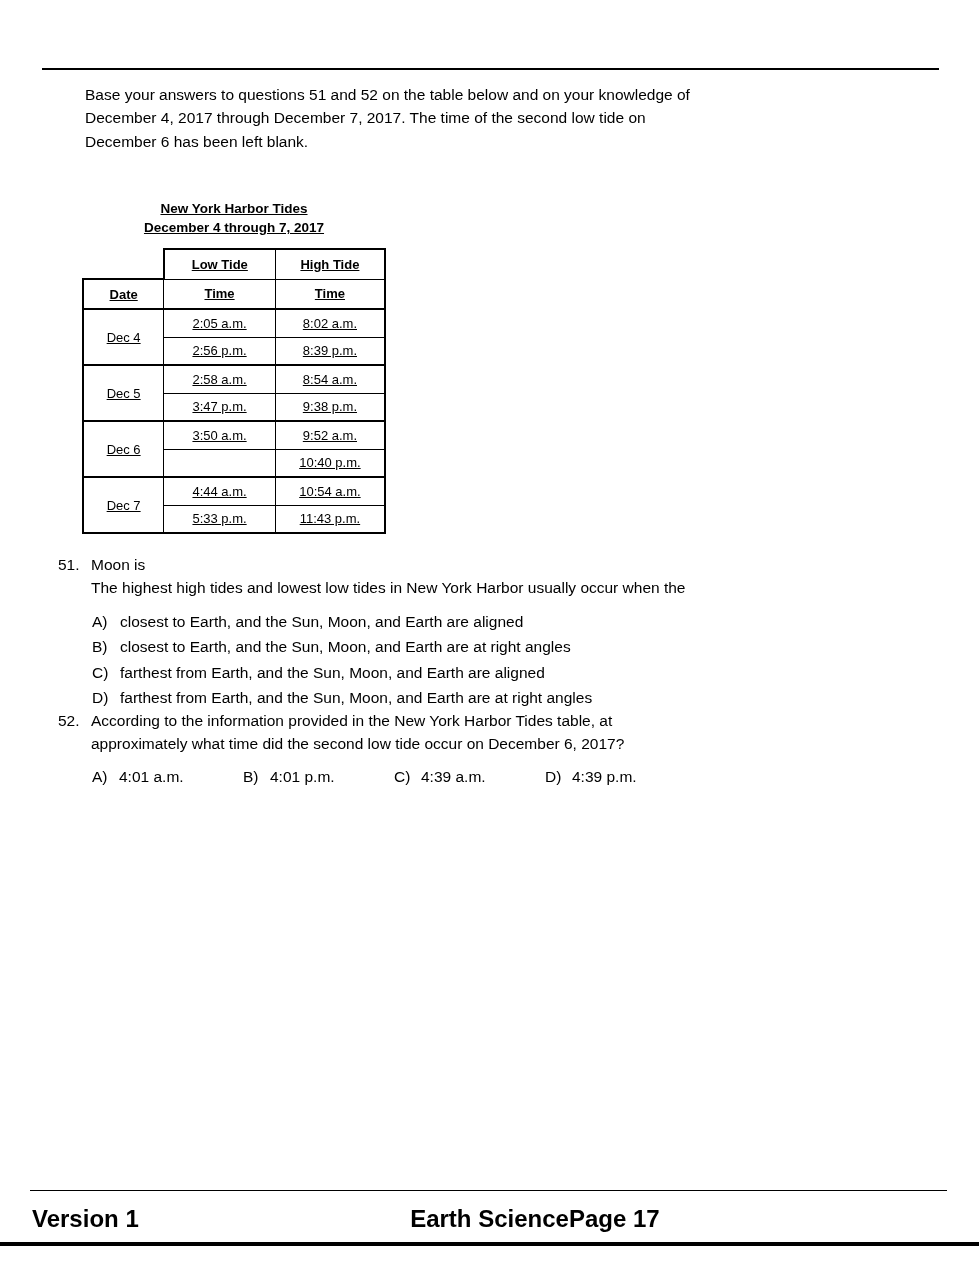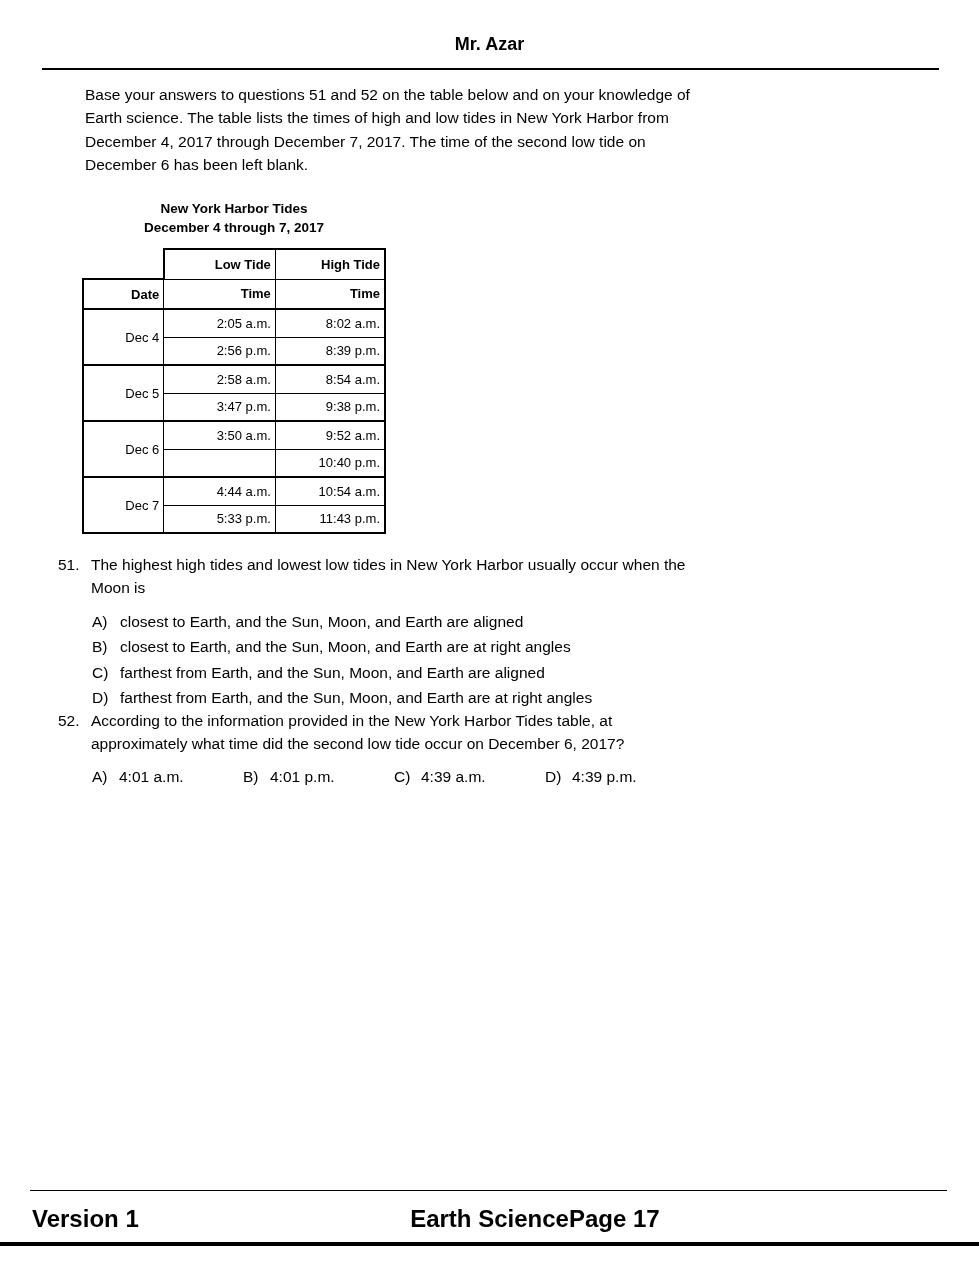--- a/index.html
+++ b/index.html
@@ -22,27 +22,27 @@
     background: #000;
   }
 
   
   .intro {
     position: absolute; top: 83px; left: 85px;
     font-size: 15.5px; line-height: 23.3px;
   }
 
   
-  .table-block { position: absolute; top: 199px; left: 82px; width: 304px; }
+  .table-block { position: absolute; top: 199px; left: 82px; width: 304px; text-decoration: underline; }
   .table-title {
     text-align: center; font-weight: bold; font-size: 13.5px; line-height: 19px;
   }
   table.tides { border-collapse: collapse; margin-top: 11px; font-size: 13px; }
   .tides th, .tides td {
-    border: 1px solid #000; text-align: right; vertical-align: middle;
+    border: 1px solid #000; text-align: center; vertical-align: middle;
     font-weight: normal; padding: 4px;
   }
   .tides th { font-weight: bold; }
   .tides .blank { border: none; }
   .tides tr.group-hdr th, .tides tr.col-hdr th { height: 30px; }
   .tides td { height: 28px; }
   .bt2 { border-top-width: 2px !important; }
   .bl2 { border-left-width: 2px !important; }
   .br2 { border-right-width: 2px !important; }
   .bb2 { border-bottom-width: 2px !important; }
@@ -75,26 +75,24 @@
   .footer-line-thick {
     position: absolute; top: 1242px; left: 0; width: 979px; height: 4px;
     background: #000;
   }
 </style>
 </head>
 <body>
 
 <div class="page">
 
-  <div class="header-title">Mr. Azar</div>
   <div class="header-rule"></div>
 
   <div class="intro">
     <div>Base your answers to questions 51 and 52 on the table below and on your knowledge of</div>
-    <div>Earth science. The table lists the times of high and low tides in New York Harbor from</div>
     <div>December 4, 2017 through December 7, 2017. The time of the second low tide on</div>
     <div>December 6 has been left blank.</div>
   </div>
 
   <div class="table-block">
     <div class="table-title">
       <div>New York Harbor Tides</div>
       <div>December 4 through 7, 2017</div>
     </div>
     <table class="tides">
@@ -155,22 +153,22 @@
         <td class="br2 bb2">11:43 p.m.</td>
       </tr>
     </tbody>
       </table>
   </div>
 
   <div class="question" id="q51">
     <div class="q-row">
       <span class="q-num">51.</span>
       <div class="q-text">
+        <div>Moon is</div>
         <div>The highest high tides and lowest low tides in New York Harbor usually occur when the</div>
-        <div>Moon is</div>
       </div>
     </div>
     <div class="choices">
       <div class="choice">
         <span class="c-label">A)</span>
         <span class="c-text">closest to Earth, and the Sun, Moon, and Earth are aligned</span>
       </div>
       <div class="choice">
         <span class="c-label">B)</span>
         <span class="c-text">closest to Earth, and the Sun, Moon, and Earth are at right angles</span>

